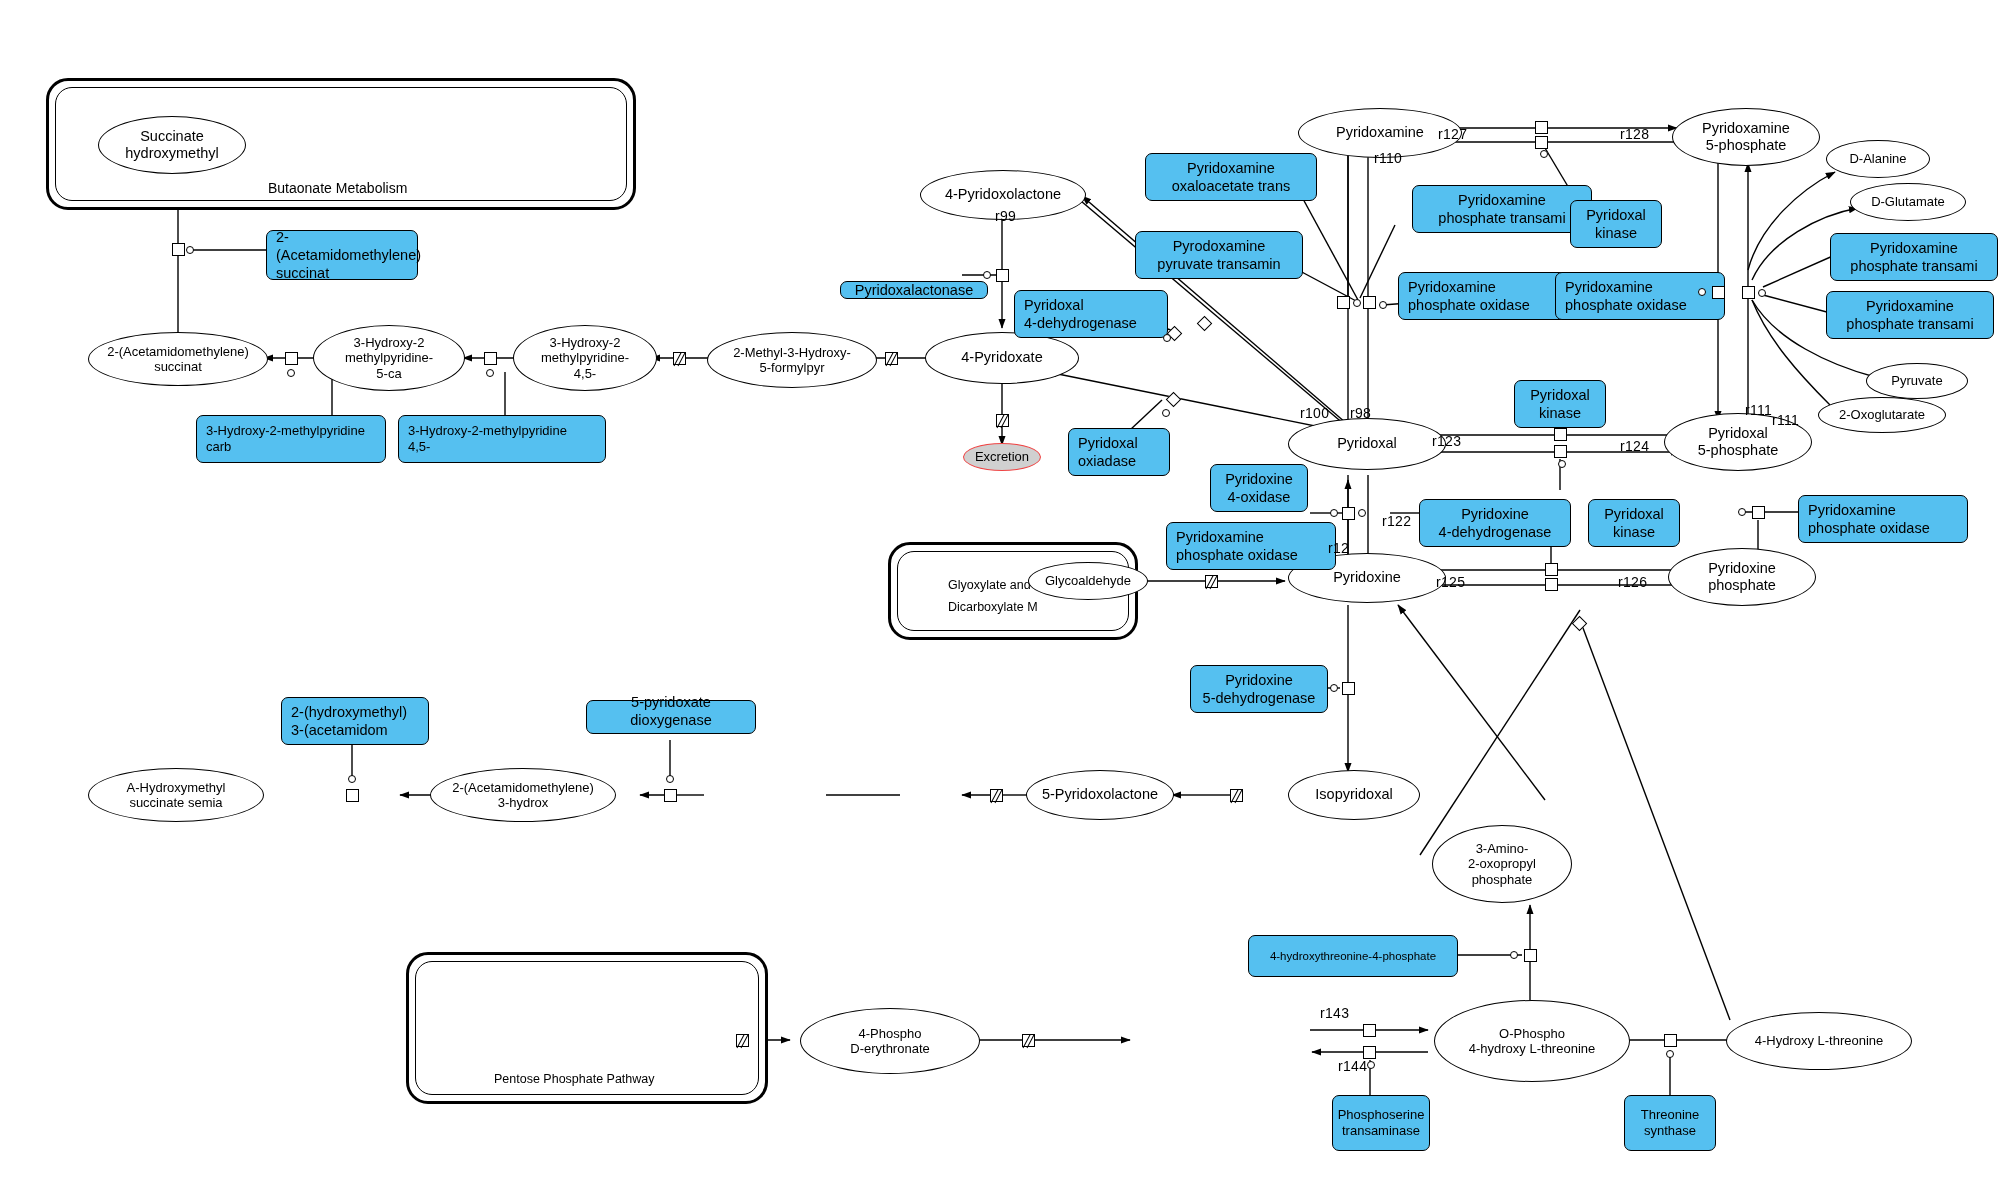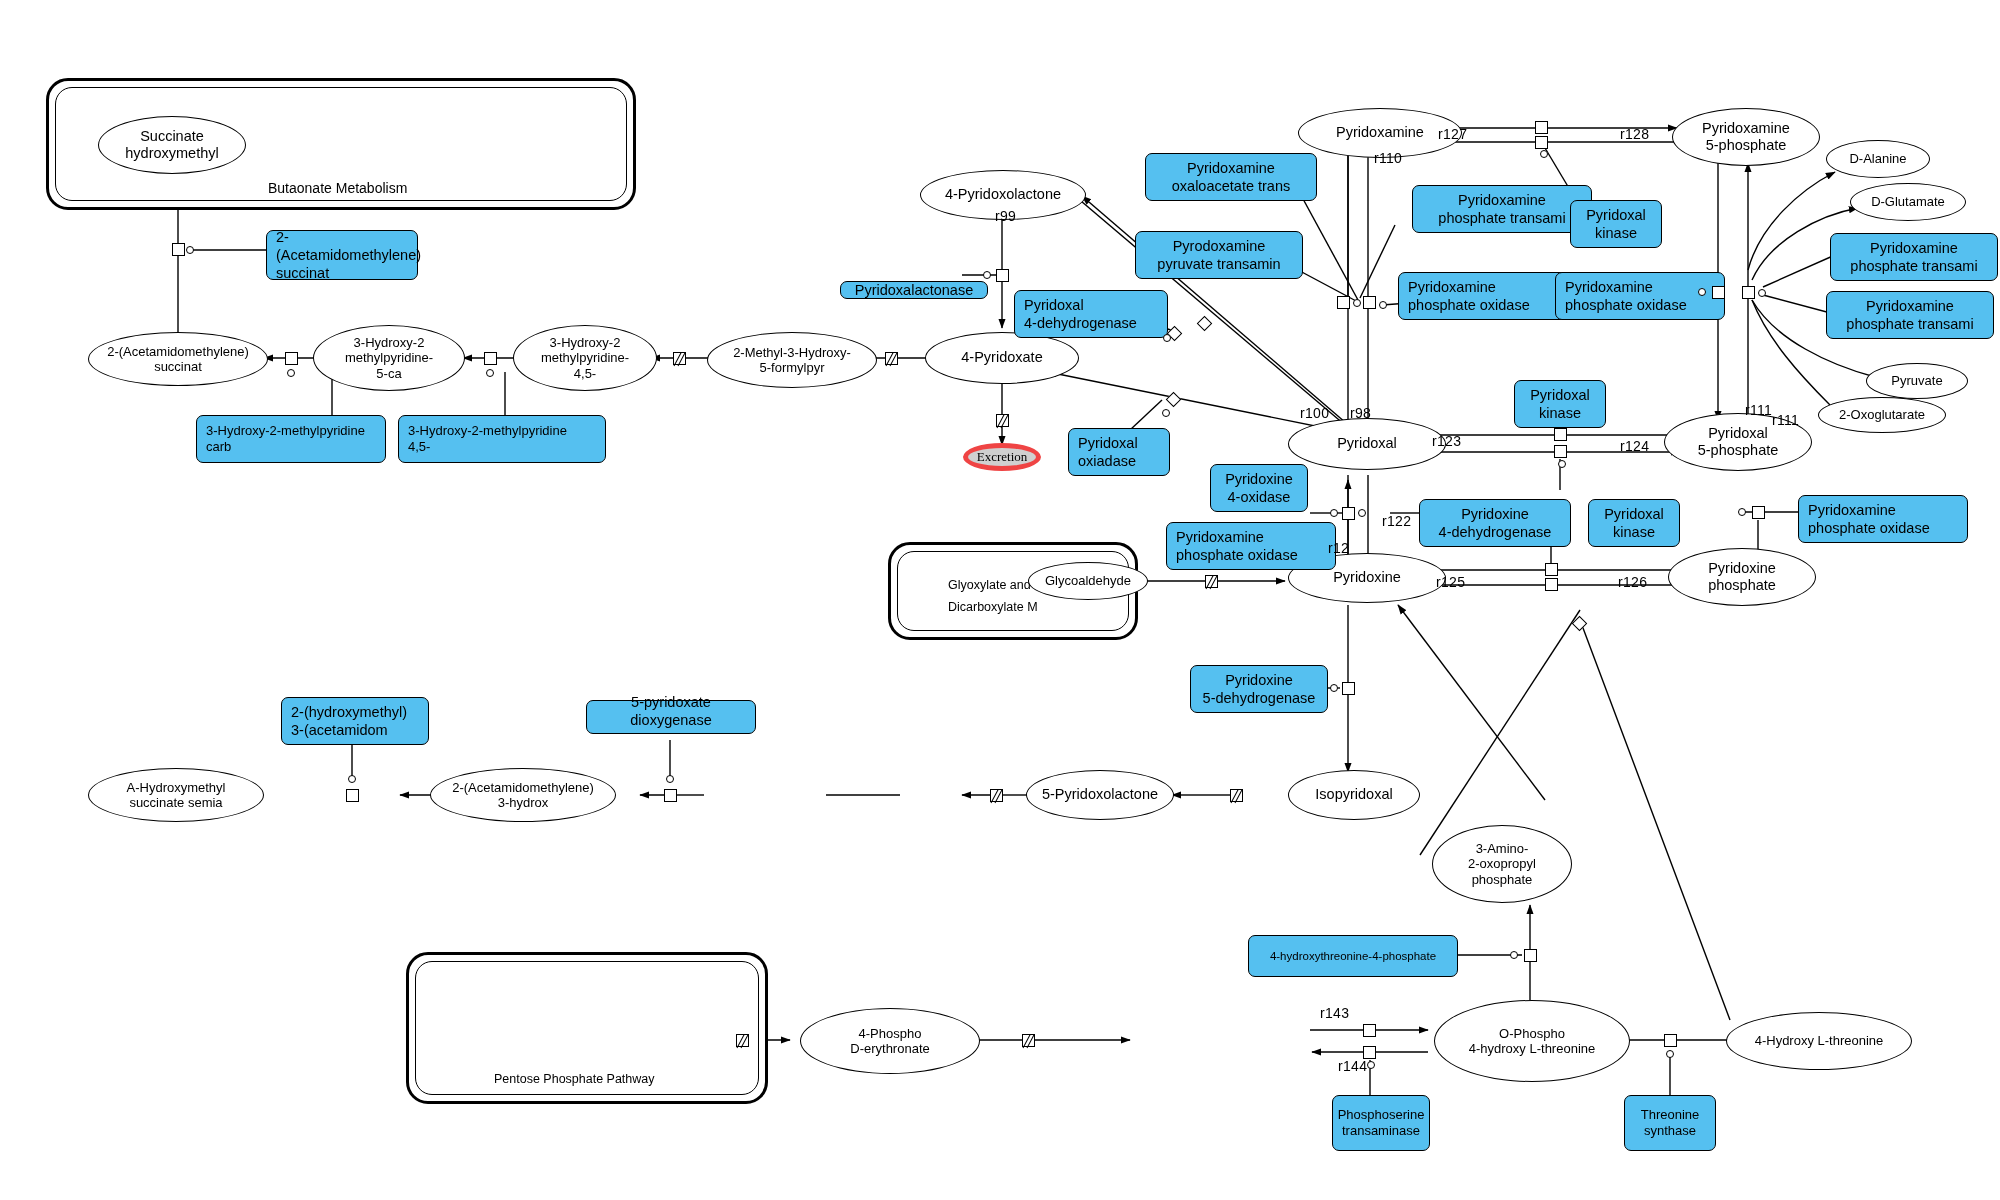--- a/index.html
+++ b/index.html
@@ -19,21 +19,21 @@
     border-radius:50%;
     background:#ffffff;
     display:flex;align-items:center;justify-content:center;
     text-align:center;
     font-size:14.5px;color:#000;line-height:1.18;
     box-sizing:border-box;
     z-index:5;
     padding:2px 4px;
   }
   .node.small{font-size:13px;}
-  .node.excretion{background:#d0d0d0;border:5px solid #ef4444;font-size:13px;font-family:Liberation Serif, serif;}
+  .node.excretion{background:#d0d0d0;border:1px solid #ef4444;font-size:13px;}
 
   
   .enz{
     position:absolute;
     background:#55c0f0;
     border:1.3px solid #000;
     border-radius:7px;
     display:flex;align-items:center;
     text-align:left;
     padding:4px 9px;

